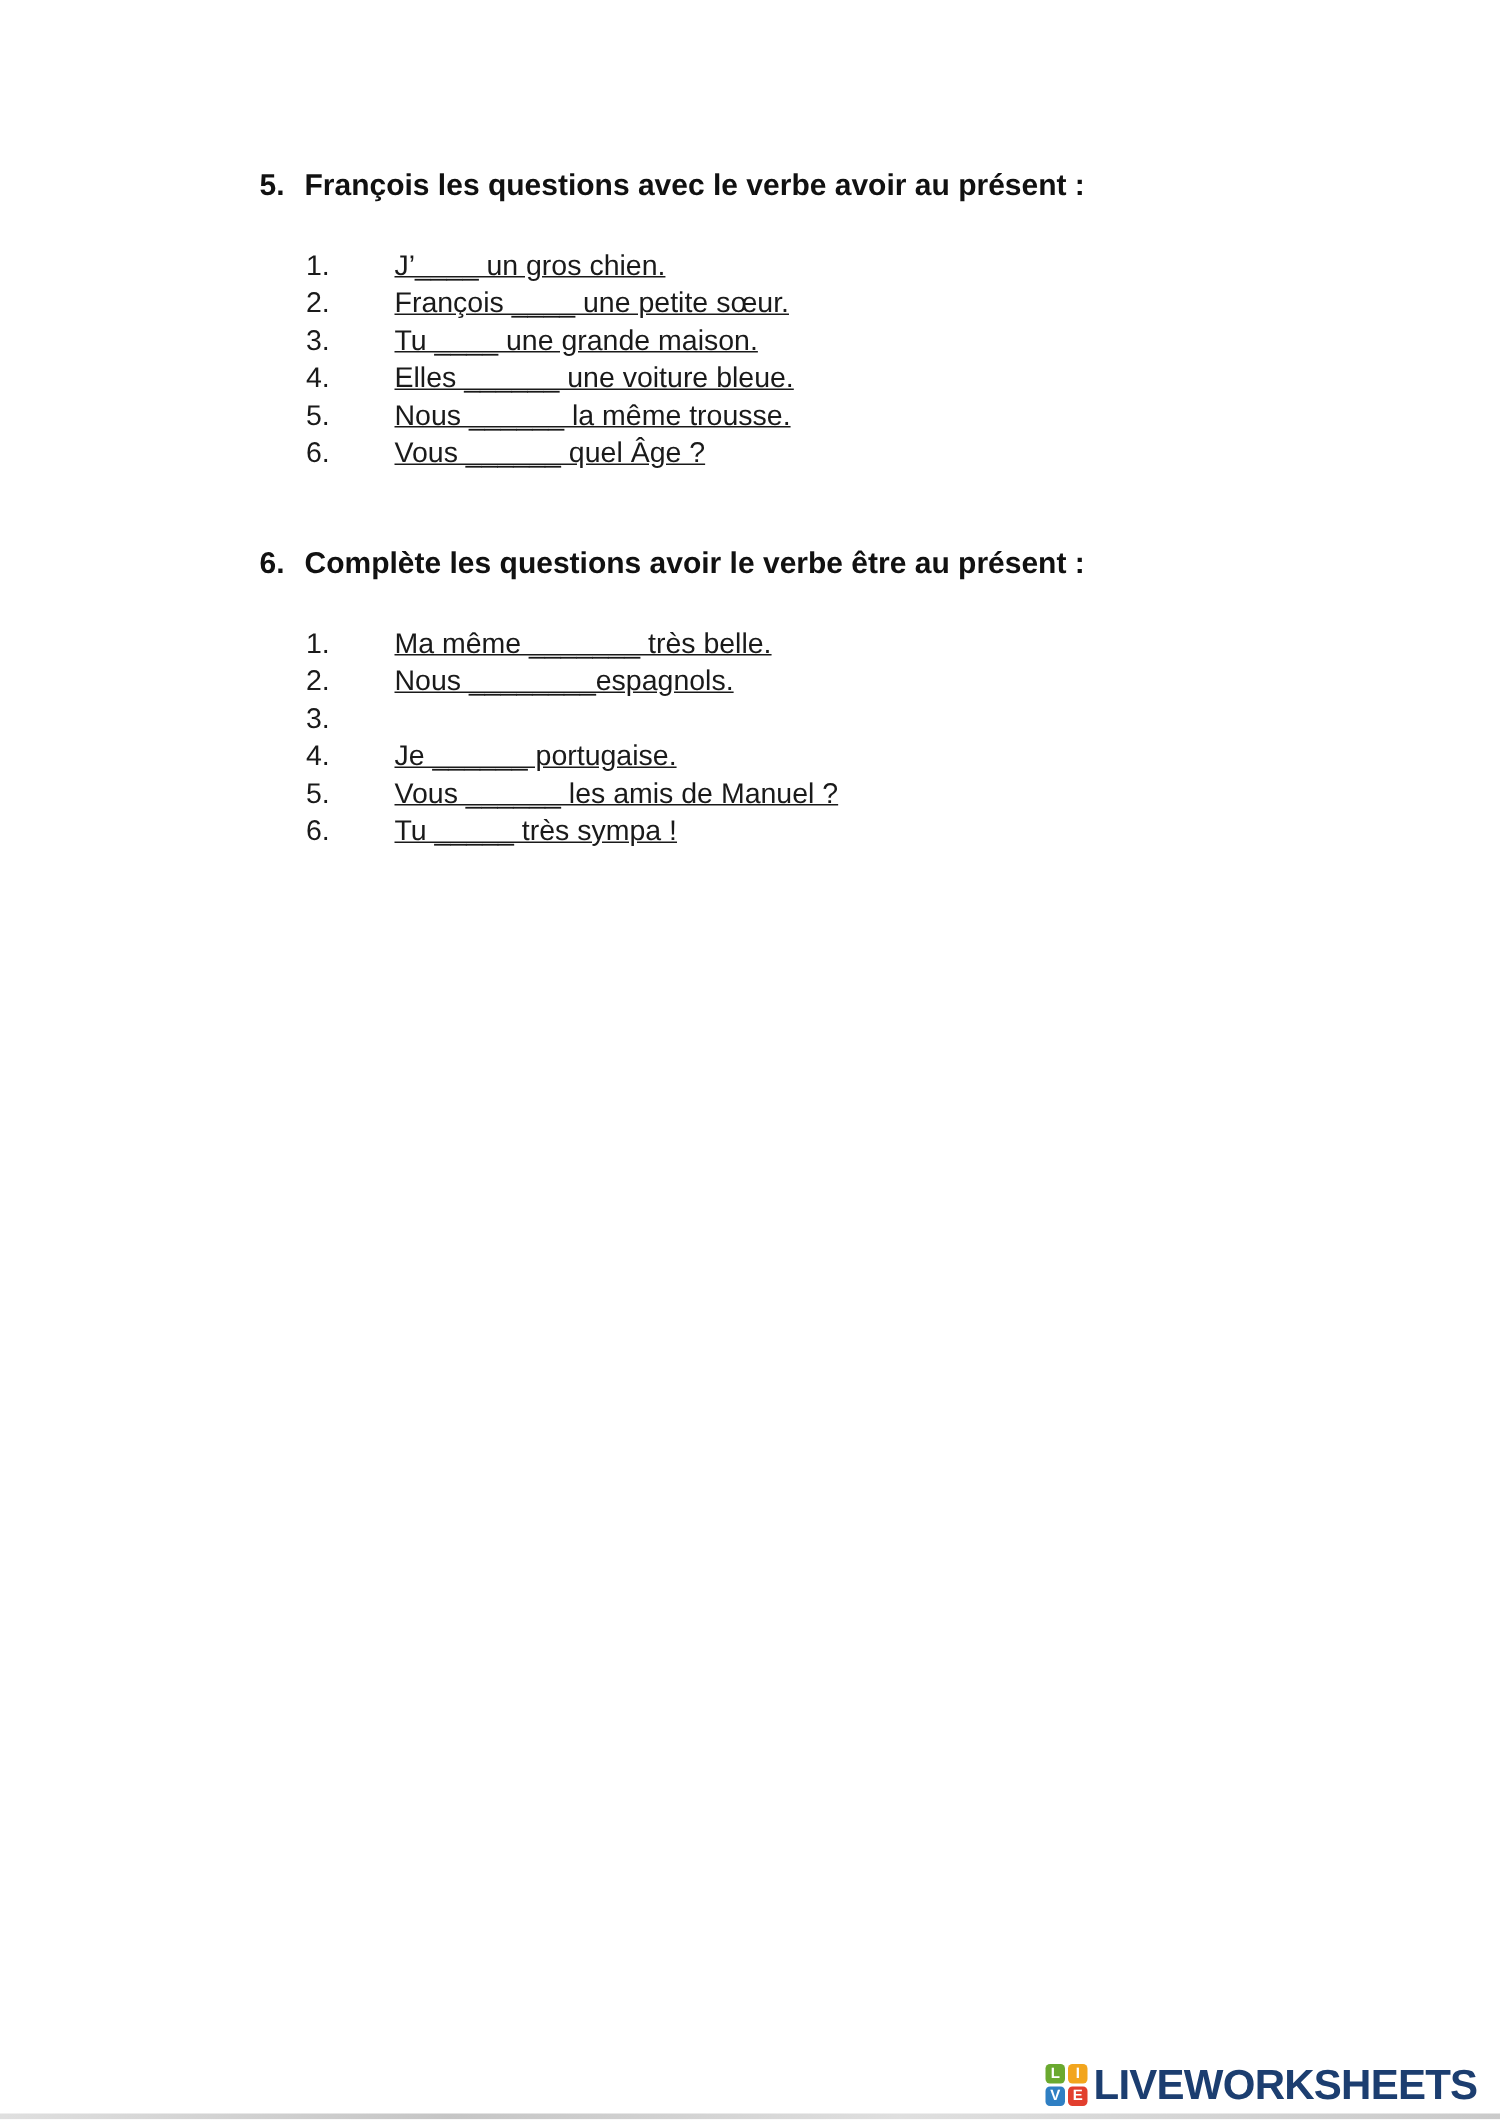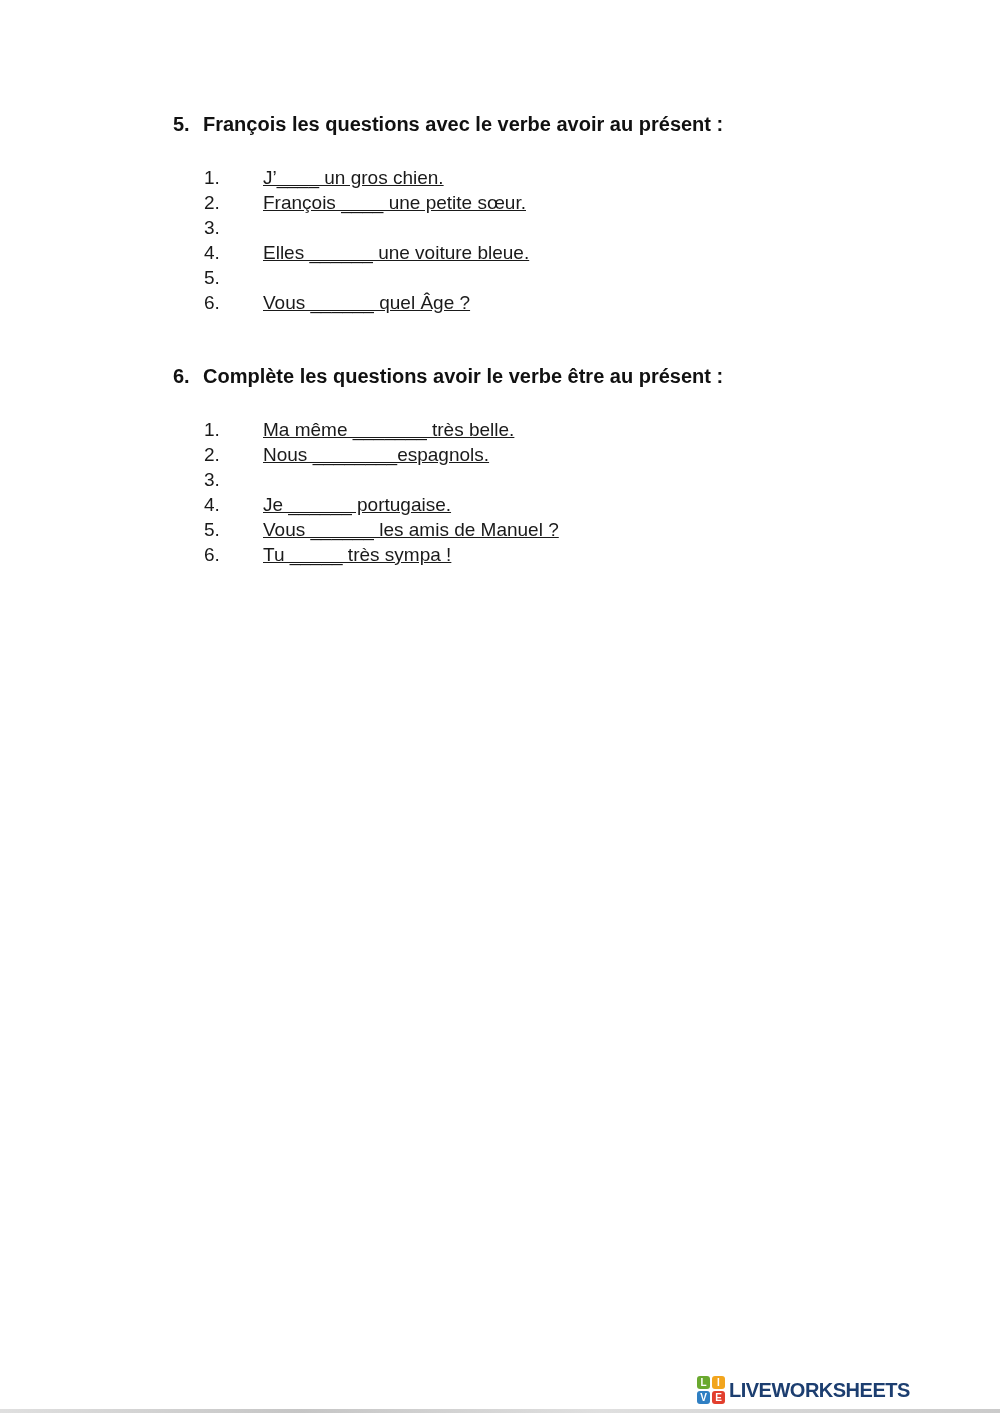--- a/index.html
+++ b/index.html
@@ -35,21 +35,21 @@
     flex:none;
   }
   .logo-sq {
     border-radius:3px;
     color:#ffffff;
     font-size:10px; font-weight:bold;
     display:flex; align-items:center; justify-content:center;
     line-height:1;
   }
   .logo-text {
-    font-size:20px;
+    font-size:28px;
     font-weight:800;
     letter-spacing:-0.5px;
     line-height:30px;
   }
   .bottom-edge {
     position:absolute; left:0; bottom:0;
     width:100%; height:4px;
     background:linear-gradient(to right,
       rgba(150,150,150,0.30),
       rgba(150,150,150,0.55) 30%,
@@ -71,27 +71,29 @@
       <li class="item">
         <span class="i-num">1.</span>
         <span class="i-text">J’____ un gros chien.</span>
       </li>
       <li class="item">
         <span class="i-num">2.</span>
         <span class="i-text">François ____ une petite sœur.</span>
       </li>
       <li class="item">
         <span class="i-num">3.</span>
+        <span class="i-text">Tu ____ une grande maison.</span>
       </li>
       <li class="item">
         <span class="i-num">4.</span>
         <span class="i-text">Elles ______ une voiture bleue.</span>
       </li>
       <li class="item">
         <span class="i-num">5.</span>
+        <span class="i-text">Nous ______ la même trousse.</span>
       </li>
       <li class="item">
         <span class="i-num">6.</span>
         <span class="i-text">Vous ______ quel Âge ?</span>
       </li>
     </ol>
   </div>
 
   <div class="section section-6">
     <div class="heading">

